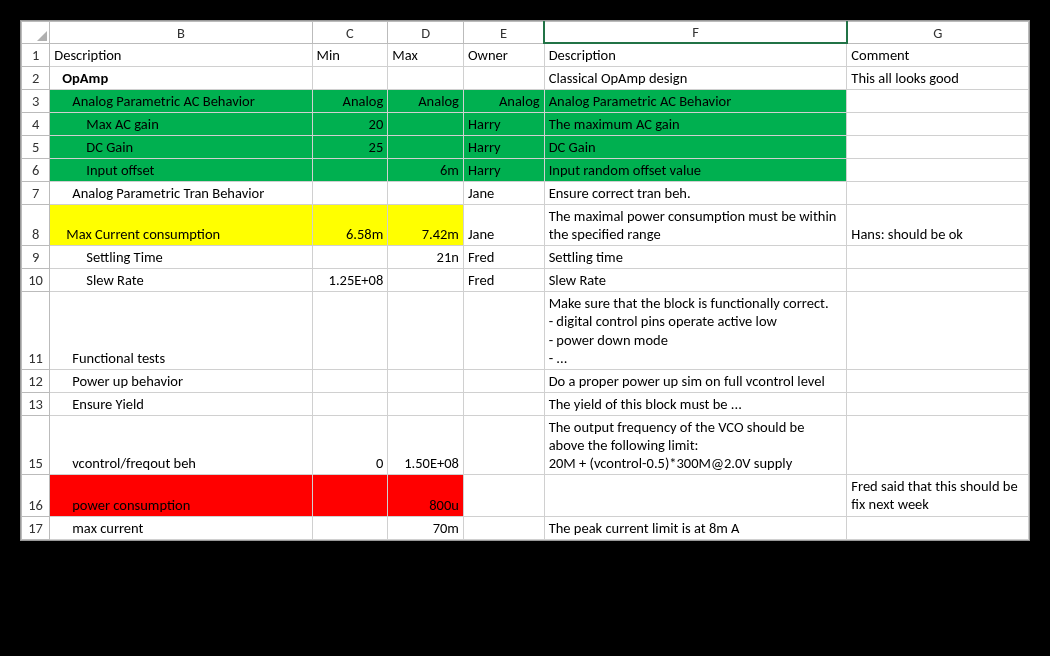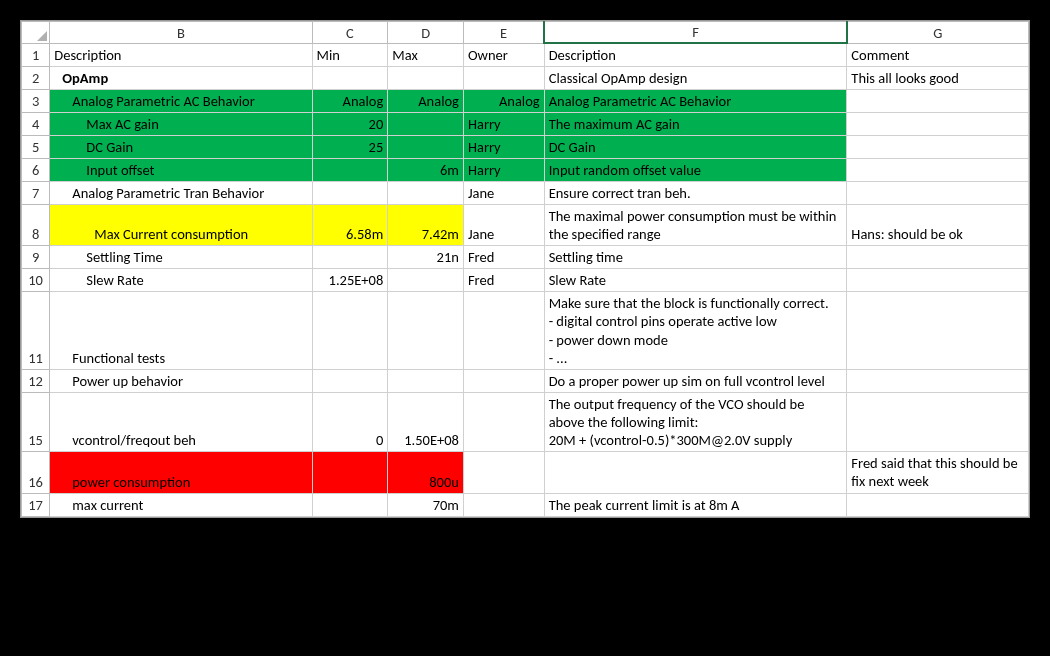--- a/index.html
+++ b/index.html
@@ -178,21 +178,21 @@
     <td class="pad2">Analog Parametric Tran Behavior</td>
     <td></td>
     <td></td>
     <td>Jane</td>
     <td>Ensure correct tran beh.</td>
     <td></td>
   </tr>
 
   <tr>
     <td class="rownum">8</td>
-    <td class="yellow-bg" style="padding-left:44px">Max Current consumption</td>
+    <td class="yellow-bg" style="padding-left:16px">Max Current consumption</td>
     <td class="right" style="background:#ffff00">6.58m</td>
     <td class="right" style="background:#ffff00">7.42m</td>
     <td>Jane</td>
     <td class="wrap">The maximal power consumption must be within the specified range</td>
     <td>Hans: should be ok</td>
   </tr>
 
   <tr>
     <td class="rownum">9</td>
     <td style="padding-left:36px">Settling Time</td>
@@ -229,20 +229,29 @@
   <tr>
     <td class="rownum">12</td>
     <td class="pad2">Power up behavior</td>
     <td></td>
     <td></td>
     <td></td>
     <td class="wrap">Do a proper power up sim on full vcontrol level</td>
     <td></td>
   </tr>
 
+  <tr>
+    <td class="rownum">13</td>
+    <td class="pad2">Ensure Yield</td>
+    <td></td>
+    <td></td>
+    <td></td>
+    <td>The yield of this block must be ...</td>
+    <td></td>
+  </tr>
 
 
   <tr>
     <td class="rownum">15</td>
     <td class="pad2">vcontrol/freqout beh</td>
     <td class="right">0</td>
     <td class="right">1.50E+08</td>
     <td></td>
     <td class="wrap" style="white-space:pre-line">The output frequency of the VCO should be above the following limit:
 20M + (vcontrol-0.5)*300M@2.0V supply</td>

